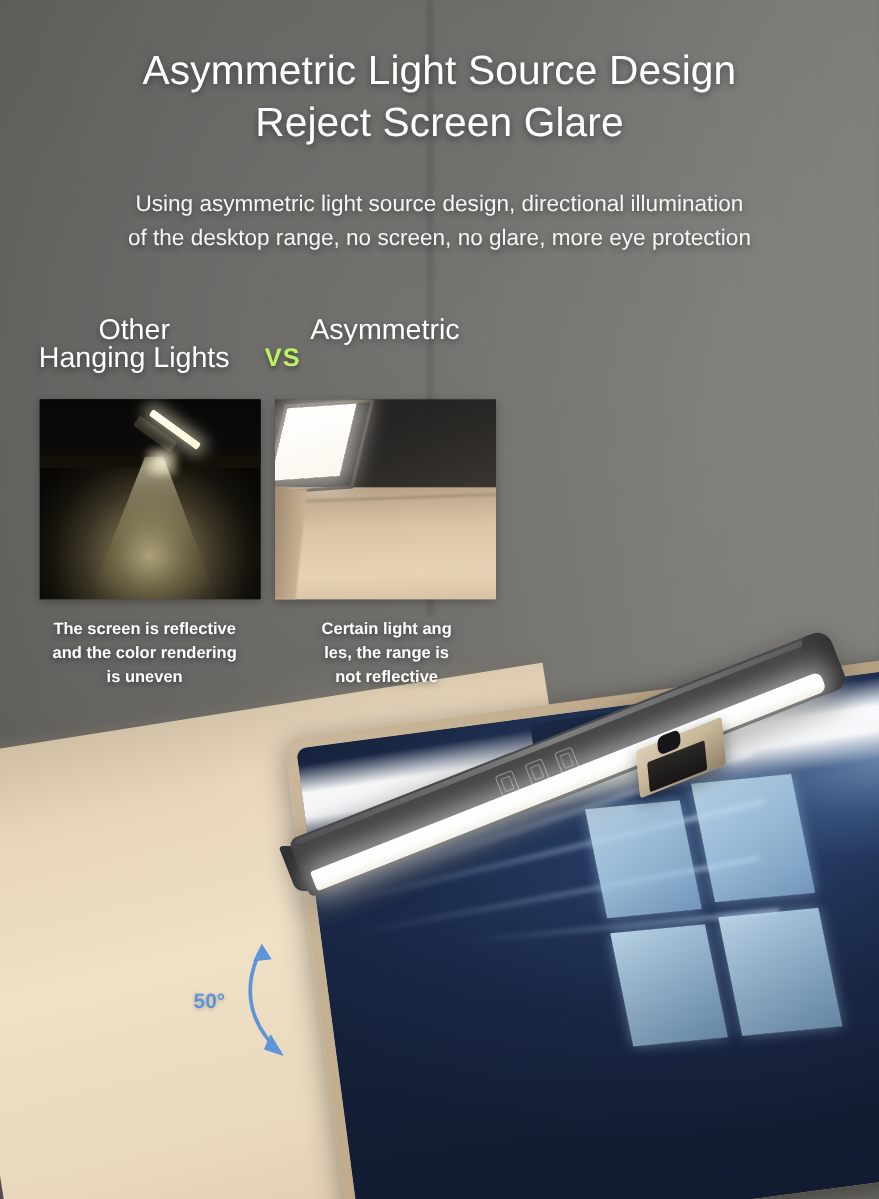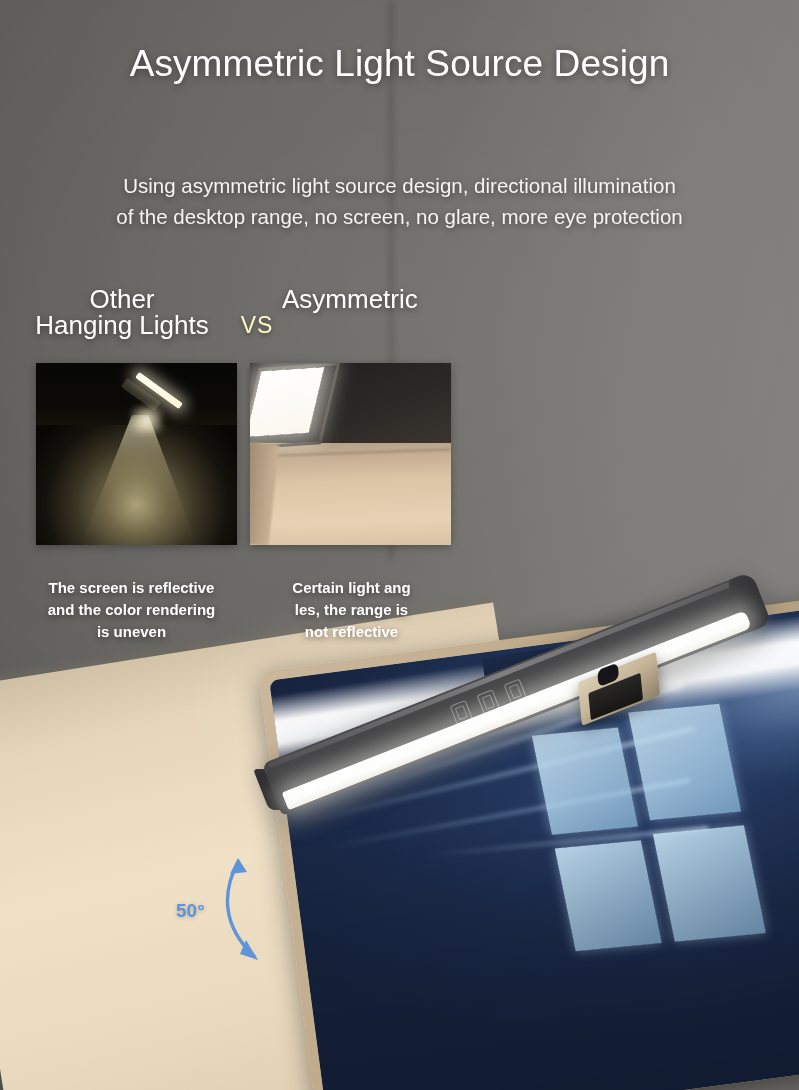--- a/index.html
+++ b/index.html
@@ -124,23 +124,23 @@
     text-shadow: 0 2px 6px rgba(0,0,0,0.45);
   }
   .head-left  { left: 8px;  top: 0; width: 200px; text-align: center; }
   .head-right { left: 268px; top: 0; width: 185px; text-align: left; }
   .head-col .ln { display: block; }
   .vs {
     position: absolute;
     left: 214px; top: 26px;
     width: 58px;
     text-align: center;
-    color: #fef9c3;
+    color: #bef264;
     font-size: 23px;
-    font-weight: 400;
+    font-weight: 700;
     letter-spacing: 1px;
     text-shadow: 0 2px 5px rgba(0,0,0,0.40);
   }
 
   .photos { position: relative; height: 190px; margin-top: 15px; }
   .photo {
     position: absolute;
     top: 0;
     width: 201px; height: 182px;
     overflow: hidden;
@@ -239,21 +239,21 @@
   }
   .pr-edge {
     position: absolute;
     left: -6px; bottom: 0;
     width: 30px; height: 56%;
     background: linear-gradient(90deg, #9e8a70, #c9b194);
     transform: rotate(6deg);
     filter: blur(0.8px);
   }
 
-  .captions { position: relative; margin-top: 24px; height: 66px; }
+  .captions { position: relative; margin-top: 8px; height: 66px; }
   .caption {
     position: absolute; top: 0;
     color: #ffffff;
     font-size: 15px;
     line-height: 22px;
     font-weight: 700;
     text-align: center;
     text-shadow: 0 2px 6px rgba(0,0,0,0.45);
   }
   .caption .ln { display: block; }
@@ -460,20 +460,21 @@
   <div class="wall"></div>
   <div class="wall-seam"></div>
   <div class="wall-vignette"></div>
   <div class="desk-edge"></div>
   <div class="desk"></div>
   <div class="wall-right-lower"></div>
   <div class="wall-glow"></div>
 
   <div class="headline">
     <div>Asymmetric Light Source Design</div>
+    <div>Reject Screen Glare</div>
   </div>
 
   <div class="subtitle">
     <span class="ln">Using asymmetric light source design, directional illumination</span>
     <span class="ln">of the desktop range, no screen, no glare, more eye protection</span>
   </div>
 
   <div class="compare">
 
     <div class="compare-heads">

